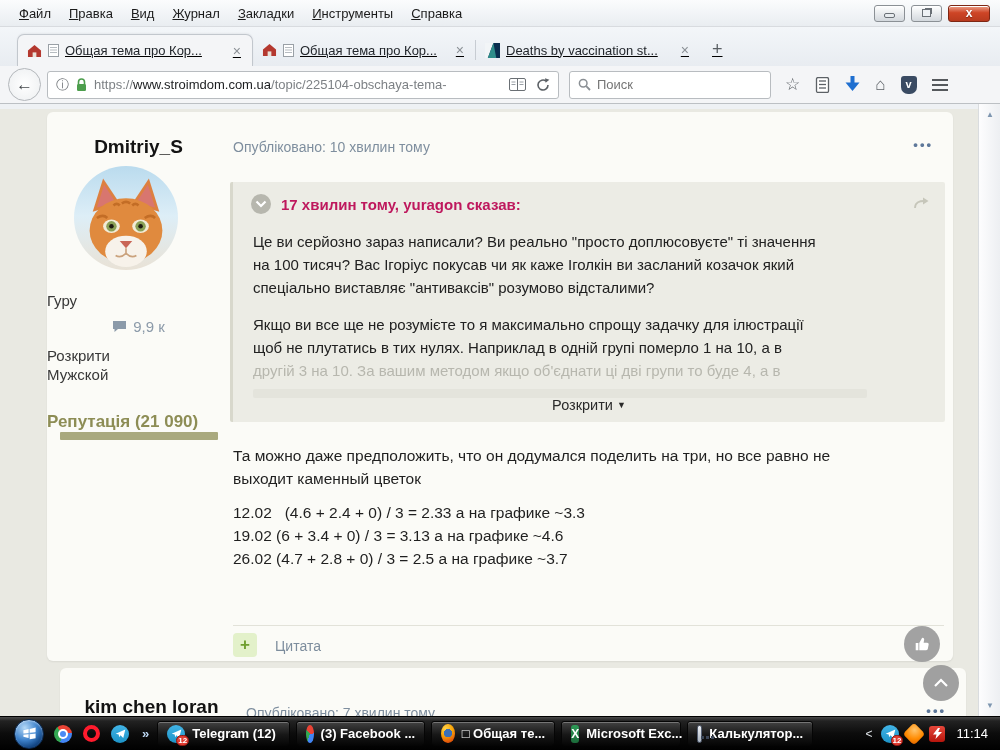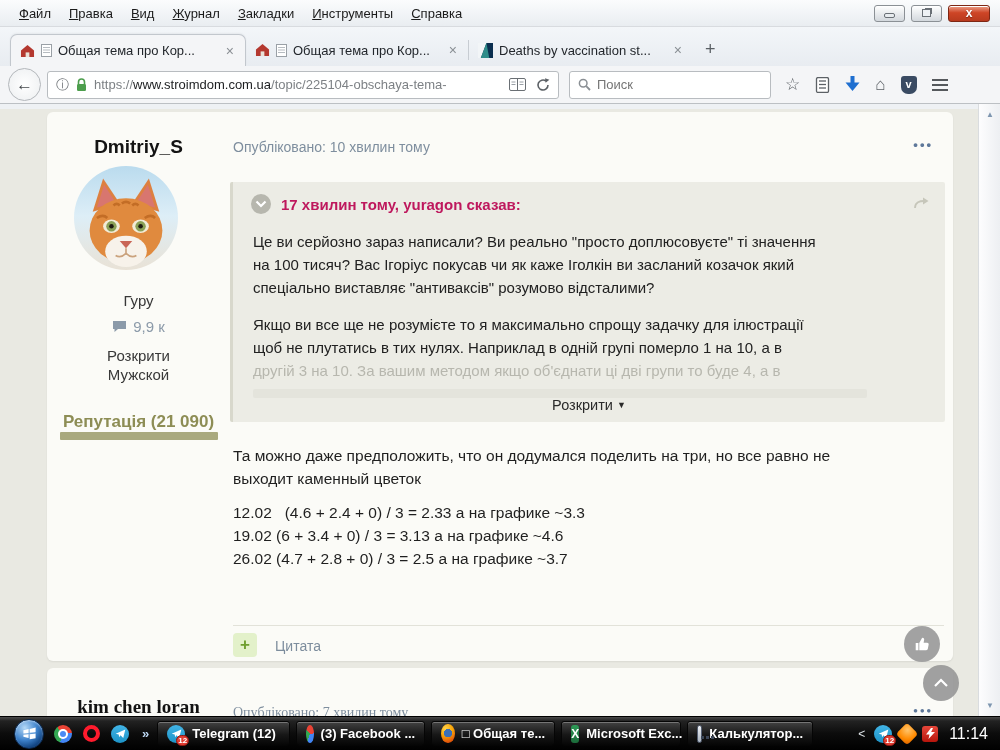--- a/index.html
+++ b/index.html
@@ -17,21 +17,21 @@
   .winbtn { width:31px; height:17px; border:1px solid #8b9095; border-radius:3px;
     background:linear-gradient(#ffffff,#d3d8dd); box-shadow:inset 0 1px #fff;
     display:flex; align-items:center; justify-content:center; }
   .winbtn .minbar { width:11px; height:5px; border:1px solid #6a7076; border-radius:2px; background:#e8ecef; margin-top:4px; }
   .winbtn .rest { width:9px; height:8px; border:1px solid #6a7076; background:#eef1f4; box-shadow:2px -2px 0 -1px #6a7076; }
   .winbtn.close { width:42px; background:linear-gradient(#eda38d,#ce4526 45%,#b83a1e);
     border-color:#7e2714; color:#fff; font-weight:bold; font-size:12px; text-shadow:0 1px 1px #7e2714; }
 
   
   .tabbar { position:absolute; left:0; top:27px; width:1000px; height:39px;
-    background:linear-gradient(#f3f6f9,#e8ecf1); display:flex; align-items:flex-end; padding-left:10px; }
+    background:linear-gradient(#f3f6f9,#e8ecf1); display:flex; align-items:flex-end; padding-left:17px;text-decoration:underline; }
   .tab { height:32px; display:flex; align-items:center; gap:6px; padding:0 9px;
     font-size:13px; color:#23272c; border-radius:7px 7px 0 0; position:relative; }
   .tab.active { background:#f4f5f7; border:1px solid #c2c7cd; border-bottom:none; box-shadow:0 -1px 2px rgba(0,0,0,.05); }
   .tab .title { flex:1; overflow:hidden; white-space:nowrap; }
   .tab .close { color:#8a8f94; font-size:14px; padding:0 2px; }
   .tab-sep { width:1px; height:20px; background:#c7ccd2; margin-bottom:6px; }
   .newtab { font-size:18px; color:#5a5f64; padding:0 12px 6px; }
 
   .fav-house { width:15px; height:14px; flex:none; }
   .fav-page  { width:11px; height:13px; flex:none; }
@@ -64,28 +64,28 @@
   .content { position:absolute; left:0; top:104px; width:1000px; height:612px; background:#e9e9e2; }
   .topstrip { position:absolute; left:0; top:0; width:1000px; height:5px; background:#eef1f4; }
 
   .scrollbar { position:absolute; right:0; top:0; width:22px; height:612px;
     background:linear-gradient(90deg,#fdfdfe,#edeff2); border-left:1px solid #d9dcdf; }
   .scroll-arrow { position:absolute; left:0; width:22px; text-align:center; font-size:8px; color:#7e96b0; }
   .scroll-arrow.up { top:6px; } .scroll-arrow.down { bottom:6px; }
 
   .card { position:absolute; background:#fbfbf7; border-radius:6px; box-shadow:0 1px 2px rgba(0,0,0,.07); }
   .card1 { left:47px; top:8px; width:906px; height:549px; }
-  .card2 { left:47px; top:564px; width:906px; height:48px; border-radius:6px 6px 0 0;font-family:Liberation Serif, serif; }
+  .card2 { left:60px; top:564px; width:906px; height:48px; border-radius:6px 6px 0 0; }
 
   .author { position:absolute; left:0; width:183px; text-align:center;
     font-size:19px; font-weight:bold; color:#131313; }
   .card1 .author { top:24px; }
   .avatar { position:absolute; left:27px; top:54px; width:104px; height:104px; border-radius:50%;
     overflow:hidden; background:linear-gradient(#badbee,#ddeef7 48%,#e9e2d6); }
-  .side-item { position:absolute; left:0; width:183px; text-align:center; font-size:15px; color:#383838; }
+  .side-item { position:absolute; left:0; width:183px; font-size:15px; color:#383838; }
   .rank { top:180px; }
   .posts-row { top:206px; display:flex; justify-content:center; align-items:center; gap:6px; color:#8b9aa9; }
   .loc { top:235px; } .gender { top:254px; } .joined { top:273px; }
   .rep-label { top:300px; font-size:17px; font-weight:bold; color:#8d8d55; }
   .rep-bar { position:absolute; left:13px; top:320px; width:158px; height:8px; background:#a9a97e; border-radius:1px; }
 
   .published { position:absolute; left:186px; font-size:14px; color:#7e8e9e; }
   .card1 .published { top:27px; }
   .options { position:absolute; right:20px; font-size:13px; font-weight:bold; letter-spacing:2px; color:#5e789a; }
   .card1 .options { top:25px; }
@@ -136,21 +136,21 @@
     border:1px solid #0a2a52; box-shadow:inset 0 1px 2px rgba(255,255,255,.6);
     display:flex; align-items:center; justify-content:center; }
   .qicons { display:flex; align-items:center; gap:11px; margin-right:8px; }
   .overflow-glyph { color:#bdd7f2; font-size:13px; font-weight:bold; margin-left:2px; }
   .tbtn { height:25px; display:flex; align-items:center; gap:7px; padding:0 9px; margin-right:6px;
     border:1px solid #050505; border-radius:3px; color:#fff; font-size:13px; font-weight:bold;
     background:linear-gradient(#424242,#171717 55%,#060606); box-shadow:inset 0 1px rgba(255,255,255,.28);
     white-space:nowrap; }
   .tray { margin-left:auto; display:flex; align-items:center; gap:7px; padding-right:12px; color:#fff; }
   .tray-chevron { font-size:12px; color:#dfe4e8; margin-right:2px; }
-  .clock { font-size:16px; color:#fff; margin-left:4px; }
+  .clock { font-size:13px; color:#fff; margin-left:4px; }
 
   .iconrel { position:relative; flex:none; }
   .ic-chrome { width:18px; height:18px; border-radius:50%;
     background:conic-gradient(from -40deg,#ea4335 0 120deg,#4285f4 0 240deg,#34a853 0 360deg); position:relative; }
   .ic-chrome::before { content:''; position:absolute; inset:4px; background:#fff; border-radius:50%; }
   .ic-chrome::after { content:''; position:absolute; inset:6px; background:#4a8af4; border-radius:50%; }
   .ic-opera { width:17px; height:17px; border:4px solid #ff1b2d; border-radius:50%; }
   .ic-telegram { width:18px; height:18px; border-radius:50%;
     background:linear-gradient(#41b4e6,#1d93c7); display:flex; align-items:center; justify-content:center; }
   .ic-firefox { width:19px; height:19px; border-radius:50%;

